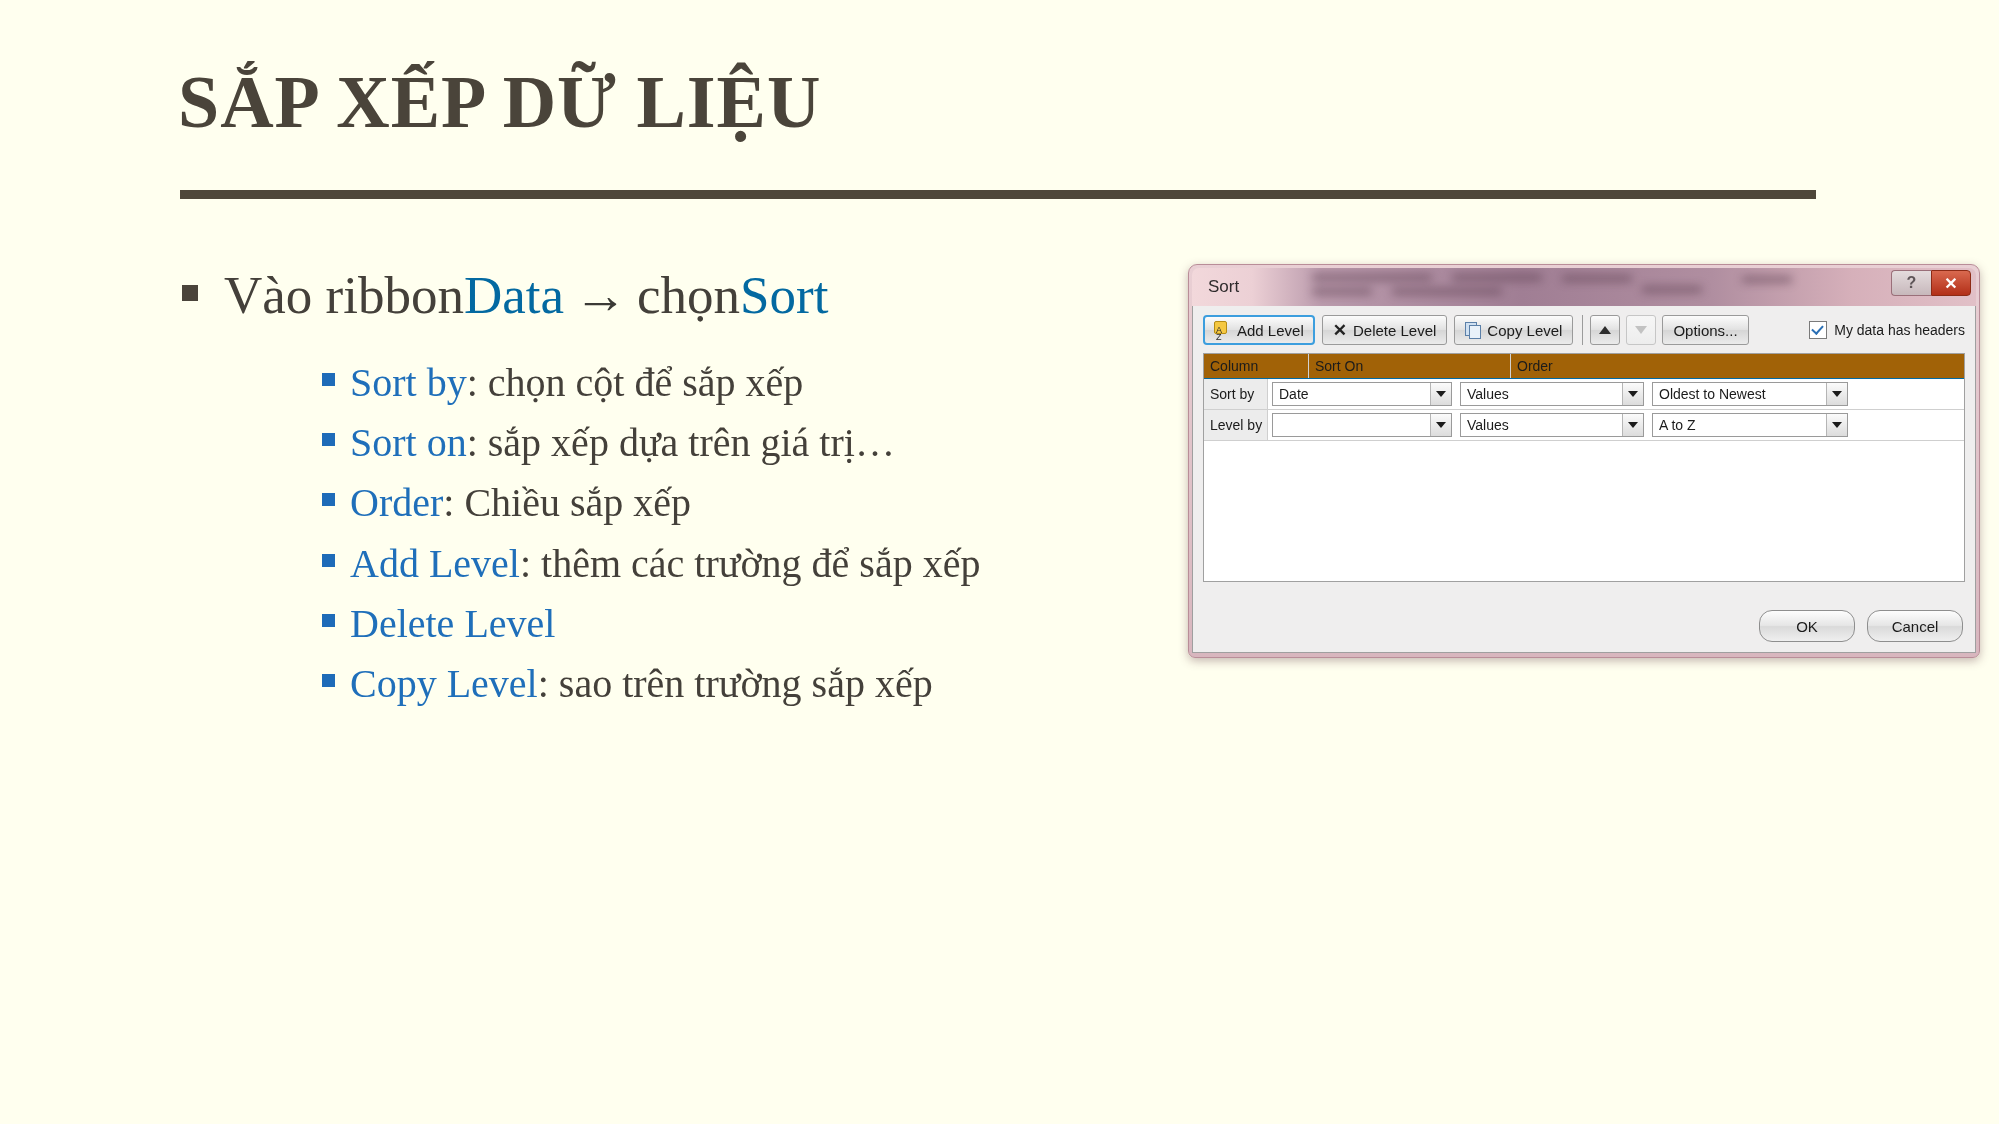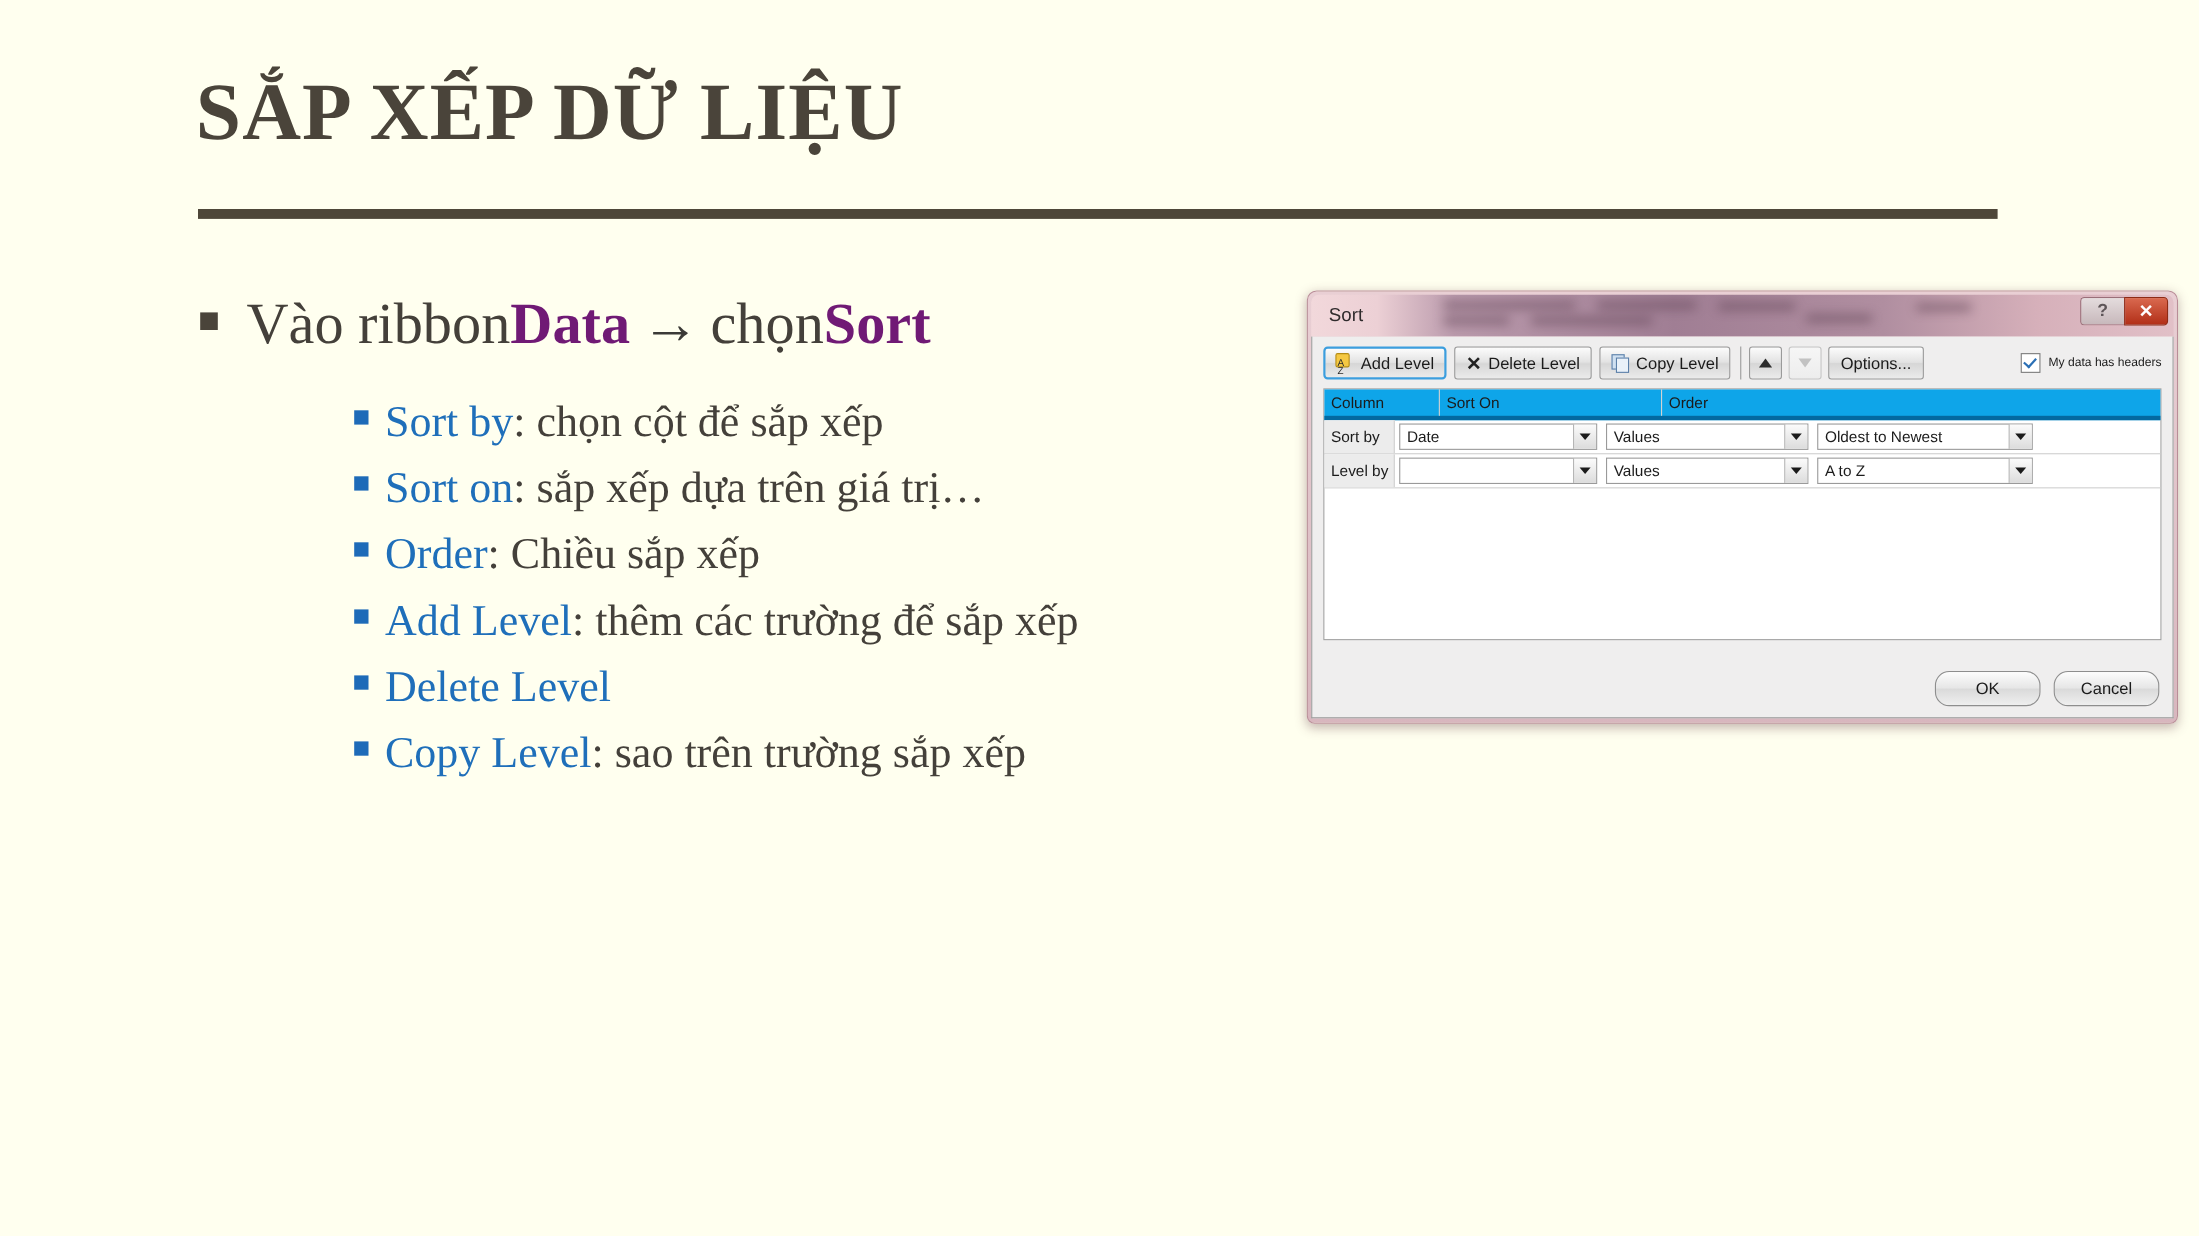--- a/index.html
+++ b/index.html
@@ -70,21 +70,21 @@
     white-space: nowrap;
   }
   .lvl2 .bullet {
     width: 13px; height: 13px;
     background: #1e6bb8;
     margin-right: 15px;
     flex: 0 0 auto;
     position: relative;
     top: -10px;
   }
-  .kw-red { color: #701a75; font-weight: bold; }
+  .kw-red { color: #0369a1; font-weight: normal; }
   .kw-blue { color: #1f6fba; }
   .arrow { color: #3b3a36; font-weight: bold; padding: 0 10px; }
 
   
   .sort-dialog {
     position: absolute;
     left: 1188px; top: 264px;
     width: 792px; height: 394px;
     border-radius: 9px 9px 7px 7px;
     background: linear-gradient(#e9cfd4, #d8b6be);
@@ -240,21 +240,21 @@
     margin-right: 6px;
     box-sizing: border-box;
   }
   .arrow-btn.disabled { color: #bcbcbc; background: linear-gradient(#f6f6f6,#ededed); border-color: #c6c6c6; }
   .tri-up { width:0;height:0;border-left:6px solid transparent;border-right:6px solid transparent;border-bottom:8px solid #2d2d2d; }
   .tri-dn { width:0;height:0;border-left:6px solid transparent;border-right:6px solid transparent;border-top:8px solid #c2c2c2; }
 
   .chk-wrap {
     display: flex; align-items: center;
     margin-left: auto;
-    font-size: 11px; color: #1b1b1b;
+    font-size: 14px; color: #1b1b1b;
     white-space: nowrap;
     text-align: right;
   }
   .chk-box {
     width: 16px; height: 16px;
     border: 1px solid #7a7a7a;
     background: #fff;
     margin-right: 7px;
     position: relative;
     flex: 0 0 auto;
@@ -274,22 +274,22 @@
     margin: 0 10px;
     background: #fff;
     border: 1px solid #a0a0a0;
     height: 229px;
     box-sizing: border-box;
     position: relative;
   }
   .grid-head {
     display: flex;
     height: 24px;
-    border-bottom: 4px solid #0369a1;
-    background: #0ea5e9;
+    border-bottom: 1px solid #0369a1;
+    background: #a16207;
   }
   .gh {
     font-size: 14px; color: #1b1b1b;
     padding: 4px 0 0 6px;
     box-sizing: border-box;
   }
   .gh.c1 { width: 104px; }
   .gh.c3 { width: 202px; border-left: 1px solid #d2d2d2; }
   .gh.c4 { flex: 1; border-left: 1px solid #d2d2d2; }
 

